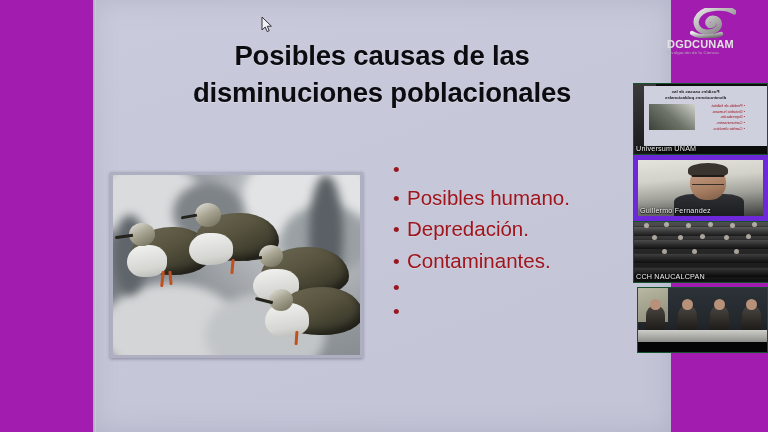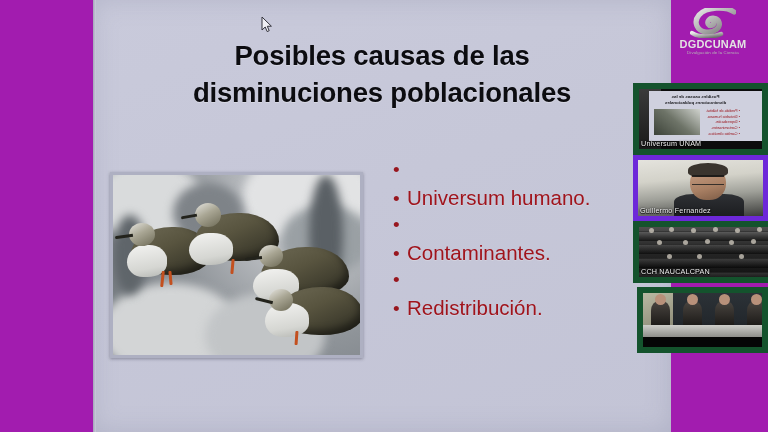--- a/index.html
+++ b/index.html
@@ -147,21 +147,21 @@
     height: 18px;
   }
 
   
   #logo {
     position: absolute;
     left: 667px;
     top: 8px;
     width: 92px;
     height: 56px;
-    text-align: center;
+    text-align: left;
     color: #cfcfcf;
   }
   #logo .swirl {
     width: 46px;
     height: 30px;
     margin: 0 auto 1px;
   }
   #logo .logo-name {
     font-size: 11px;
     font-weight: bold;
@@ -175,21 +175,21 @@
     color: #b5b5b5;
     margin-top: 1px;
     line-height: 1;
   }
 
   
   .thumb {
     position: absolute;
     overflow: hidden;
     background: #0c0c0c;
-    border: 6px solid #14532d;
+    border: 1px solid #14532d;
     box-sizing: border-box;
   }
   .thumb-label {
     position: absolute;
     left: 2px;
     bottom: 1px;
     font-size: 7.2px;
     color: #eeeeee;
     letter-spacing: 0.2px;
     text-shadow: 0 0 2px #000, 0 1px 1px #000;
@@ -386,35 +386,35 @@
         </div>
       </div>
     </div>
 
     <div class="bullets">
       <div class="bullet-row">
         <span class="bullet-dot">•</span>
       </div>
       <div class="bullet-row">
         <span class="bullet-dot">•</span>
-        <span class="bullet-text">Universum humano.</span>
+        <span class="bullet-text">Posibles humano.</span>
       </div>
       <div class="bullet-row">
         <span class="bullet-dot">•</span>
+        <span class="bullet-text">Depredación.</span>
       </div>
       <div class="bullet-row">
         <span class="bullet-dot">•</span>
         <span class="bullet-text">Contaminantes.</span>
       </div>
       <div class="bullet-row">
         <span class="bullet-dot">•</span>
       </div>
       <div class="bullet-row">
         <span class="bullet-dot">•</span>
-        <span class="bullet-text">Redistribución.</span>
       </div>
     </div>
   </div>
 
   <div id="cursor">
     <svg width="12" height="18" viewBox="0 0 12 18">
       <path d="M1,1 L1,14 L4.2,11 L6.2,15.6 L8.2,14.7 L6.3,10.3 L10.4,10.2 Z" fill="#f0f0f5" stroke="#33333c" stroke-width="1"></path>
     </svg>
   </div>
 

